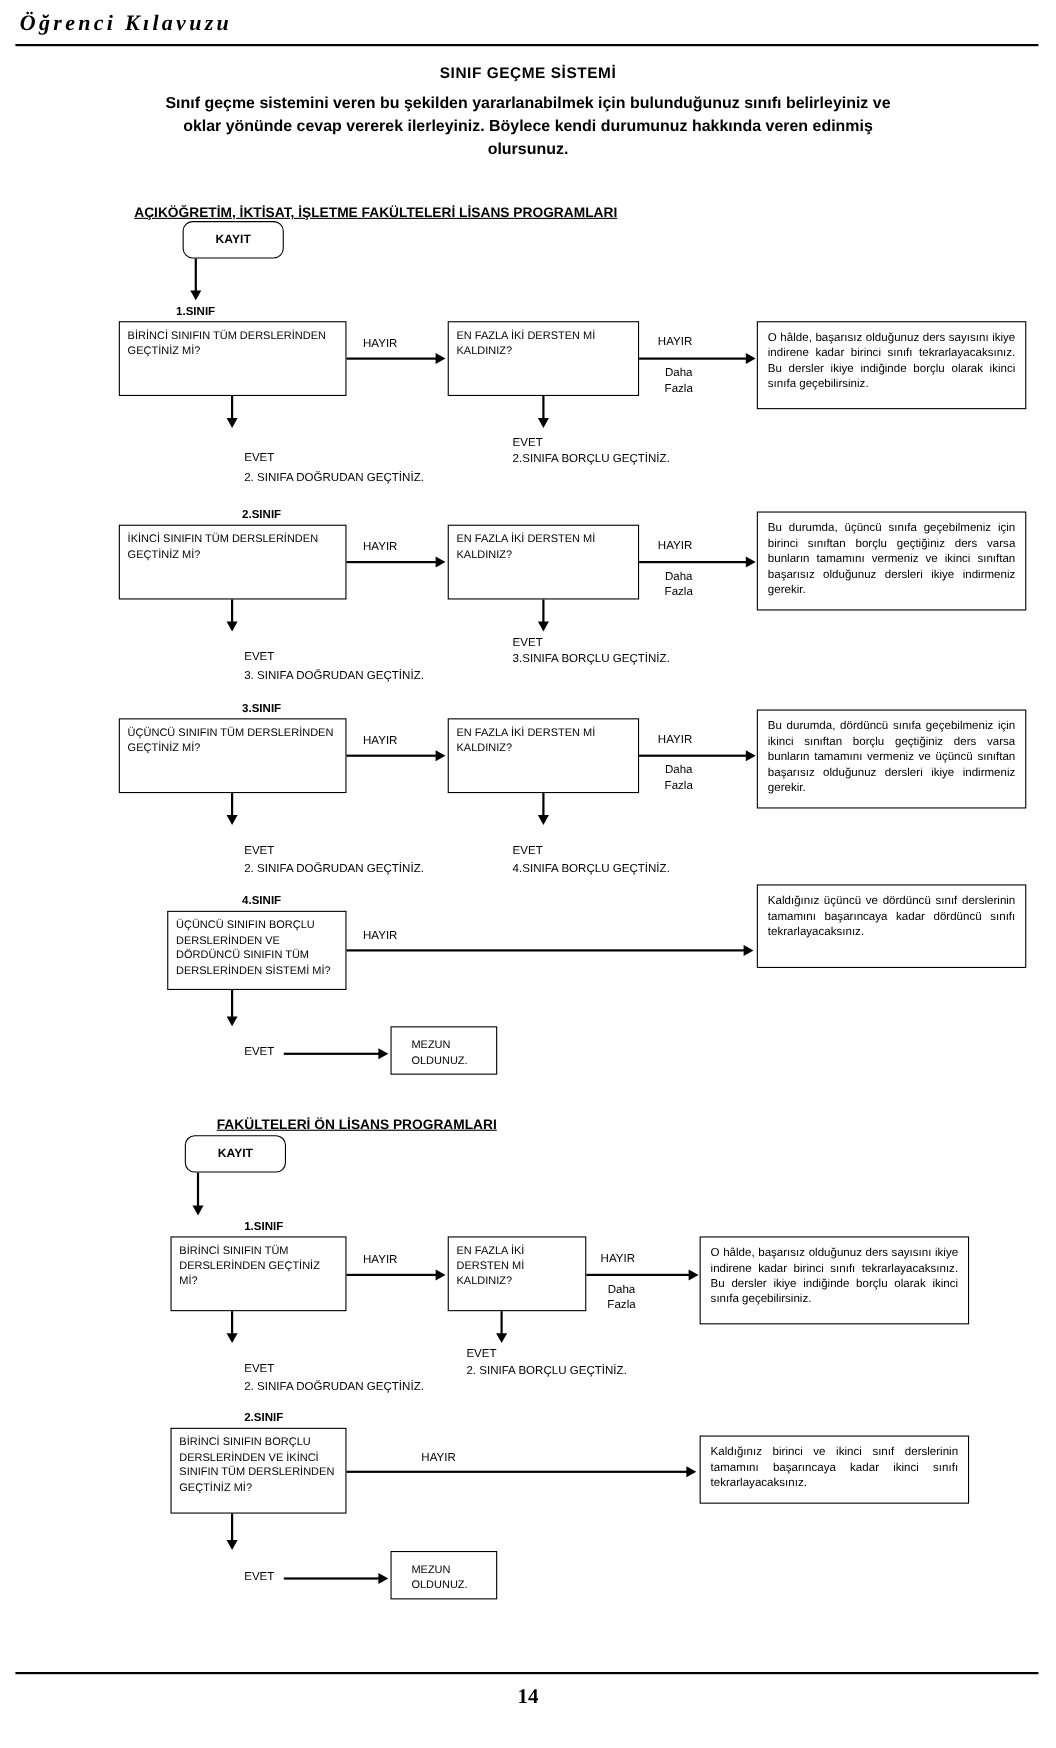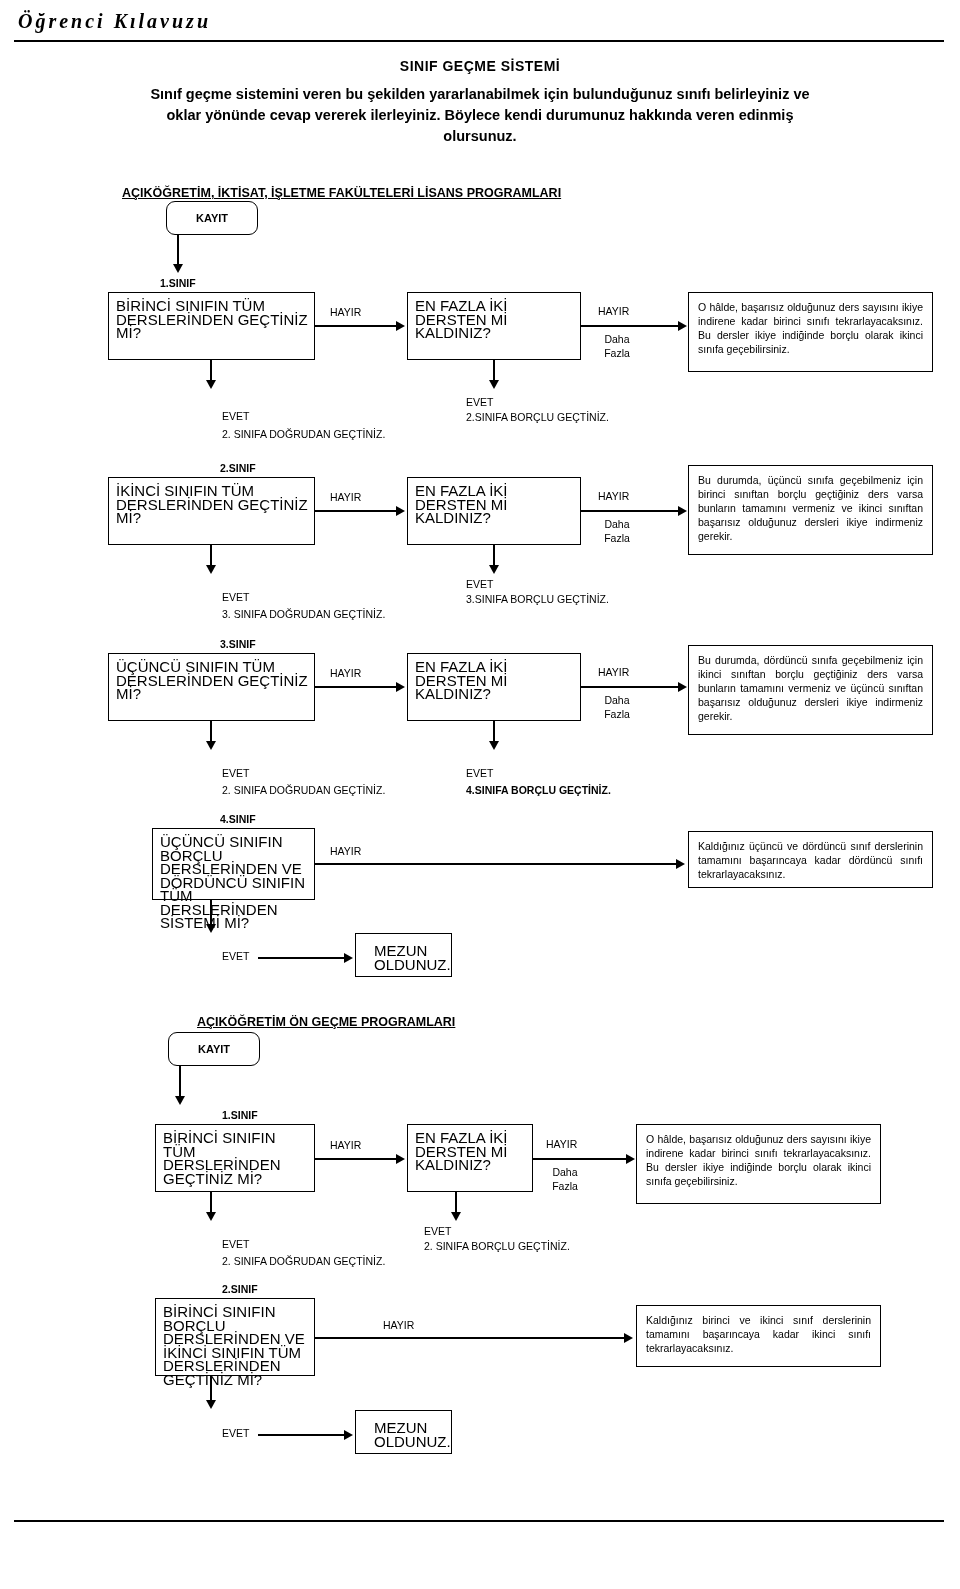--- a/index.html
+++ b/index.html
@@ -13,21 +13,21 @@
   .pageno{position:absolute;left:0;top:1532px;width:960px;text-align:center;font-family:"Liberation Serif",serif;font-weight:bold;font-size:19px;}
 
   
   .title{position:absolute;width:960px;text-align:center;font-weight:bold;font-size:14px;letter-spacing:.5px;}
   .intro{position:absolute;left:140px;top:84px;width:680px;text-align:center;font-weight:bold;font-size:14.5px;line-height:21px;}
   .sectitle{position:absolute;font-weight:bold;font-size:12.5px;text-decoration:underline;}
 
   
   .box{position:absolute;border:1px solid #000;box-sizing:border-box;background:#fff;}
   .box.rnd{border-radius:9px;}
-  .box .t{position:absolute;left:7px;top:6px;right:5px;font-size:15px;line-height:13.5px;}
+  .box .t{position:absolute;left:7px;top:6px;right:5px;font-size:10px;line-height:13.5px;}
   .box.ctr{display:flex;align-items:center;justify-content:center;}
   .box.ctr .t{position:static;text-align:center;font-size:11px;line-height:14px;}
   .para{position:absolute;border:1px solid #000;box-sizing:border-box;padding:7px 9px;font-size:10.5px;line-height:14px;text-align:justify;background:#fff;}
 
   .lbl{position:absolute;font-size:10.5px;line-height:13px;white-space:nowrap;}
   .lbl.b{font-weight:bold;}
   .lbl.c{text-align:center;}
 
   
   .hline{position:absolute;height:2px;background:#000;}
@@ -130,41 +130,41 @@
   <div class="para" style="left:688px;top:645px;width:245px;height:90px;">Bu durumda, dördüncü sınıfa geçebilmeniz için ikinci sınıftan borçlu geçtiğiniz ders varsa bunların tamamını vermeniz ve üçüncü sınıftan başarısız olduğunuz dersleri ikiye indirmeniz gerekir.</div>
 
   <div class="vline" style="left:210px;top:721px;height:22px;"></div>
   <div class="arrow-d" style="left:206px;top:741px;"></div>
   <div class="lbl" style="left:222px;top:767px;">EVET</div>
   <div class="lbl" style="left:222px;top:784px;">2. SINIFA DOĞRUDAN GEÇTİNİZ.</div>
 
   <div class="vline" style="left:493px;top:721px;height:22px;"></div>
   <div class="arrow-d" style="left:489px;top:741px;"></div>
   <div class="lbl" style="left:466px;top:767px;">EVET</div>
-  <div class="lbl" style="left:466px;top:784px;font-weight:bold;">4.SINIFA BORÇLU GEÇTİNİZ.</div>
+  <div class="lbl" style="left:466px;top:784px;">4.SINIFA BORÇLU GEÇTİNİZ.</div>
 
   <div class="lbl b" style="left:220px;top:813px;">4.SINIF</div>
   <div class="box" style="left:152px;top:828px;width:163px;height:72px;">
     <div class="t">ÜÇÜNCÜ SINIFIN BORÇLU DERSLERİNDEN VE DÖRDÜNCÜ SINIFIN TÜM DERSLERİNDEN SİSTEMİ Mİ?</div>
   </div>
   <div class="hline" style="left:315px;top:863px;width:363px;"></div>
   <div class="arrow-r" style="left:676px;top:859px;"></div>
   <div class="lbl" style="left:330px;top:845px;">HAYIR</div>
-  <div class="para" style="left:688px;top:831px;width:245px;height:57px;">Kaldığınız üçüncü ve dördüncü sınıf derslerinin tamamını başarıncaya kadar dördüncü sınıfı tekrarlayacaksınız.</div>
+  <div class="para" style="left:688px;top:804px;width:245px;height:76px;">Kaldığınız üçüncü ve dördüncü sınıf derslerinin tamamını başarıncaya kadar dördüncü sınıfı tekrarlayacaksınız.</div>
 
   <div class="vline" style="left:210px;top:900px;height:26px;"></div>
   <div class="arrow-d" style="left:206px;top:924px;"></div>
   <div class="lbl" style="left:222px;top:950px;">EVET</div>
   <div class="hline" style="left:258px;top:957px;width:88px;"></div>
   <div class="arrow-r" style="left:344px;top:953px;"></div>
   <div class="box" style="left:355px;top:933px;width:97px;height:44px;">
     <div class="t" style="left:18px;top:10px;">MEZUN OLDUNUZ.</div>
   </div>
 
-  <div class="sectitle" style="left:197px;top:1015px;">AÇIKÖĞRETİM ÖN GEÇME PROGRAMLARI</div>
+  <div class="sectitle" style="left:197px;top:1015px;">FAKÜLTELERİ ÖN LİSANS PROGRAMLARI</div>
 
   <div class="box rnd ctr" style="left:168px;top:1032px;width:92px;height:34px;">
     <div class="t" style="font-weight:bold;font-size:11px;">KAYIT</div>
   </div>
   <div class="vline" style="left:179px;top:1066px;height:32px;"></div>
   <div class="arrow-d" style="left:175px;top:1096px;"></div>
 
   <div class="lbl b" style="left:222px;top:1109px;">1.SINIF</div>
 
   <div class="box" style="left:155px;top:1124px;width:160px;height:68px;">
@@ -206,13 +206,14 @@
   <div class="vline" style="left:210px;top:1376px;height:26px;"></div>
   <div class="arrow-d" style="left:206px;top:1400px;"></div>
   <div class="lbl" style="left:222px;top:1427px;">EVET</div>
   <div class="hline" style="left:258px;top:1434px;width:88px;"></div>
   <div class="arrow-r" style="left:344px;top:1430px;"></div>
   <div class="box" style="left:355px;top:1410px;width:97px;height:44px;">
     <div class="t" style="left:18px;top:10px;">MEZUN OLDUNUZ.</div>
   </div>
 
   <div class="ftr-rule"></div>
+  <div class="pageno">14</div>
 </div>
 
 </body></html>

